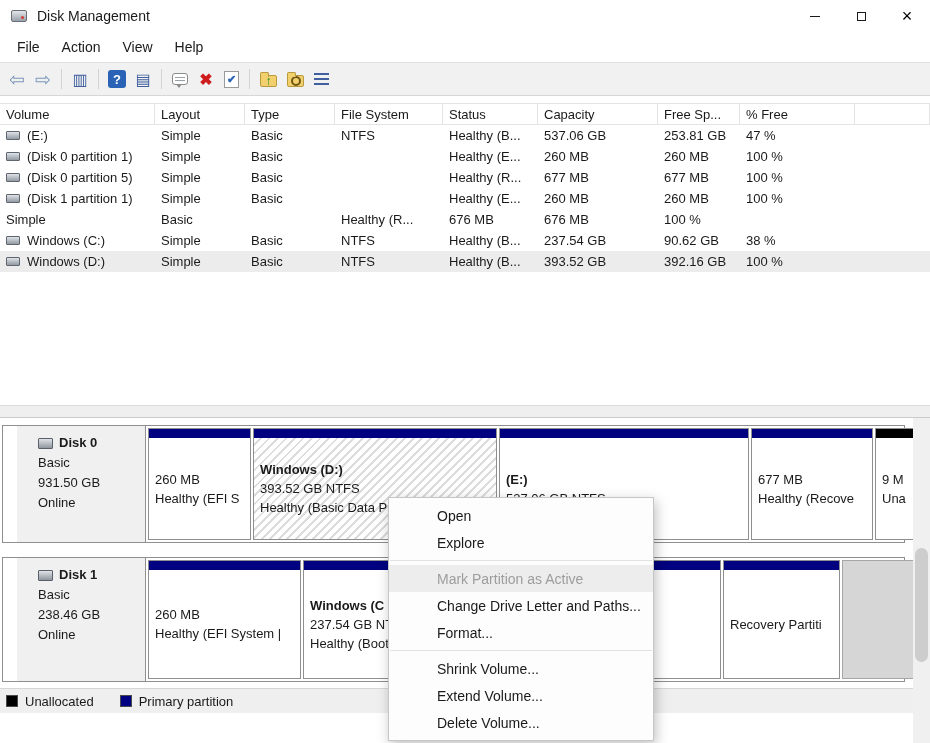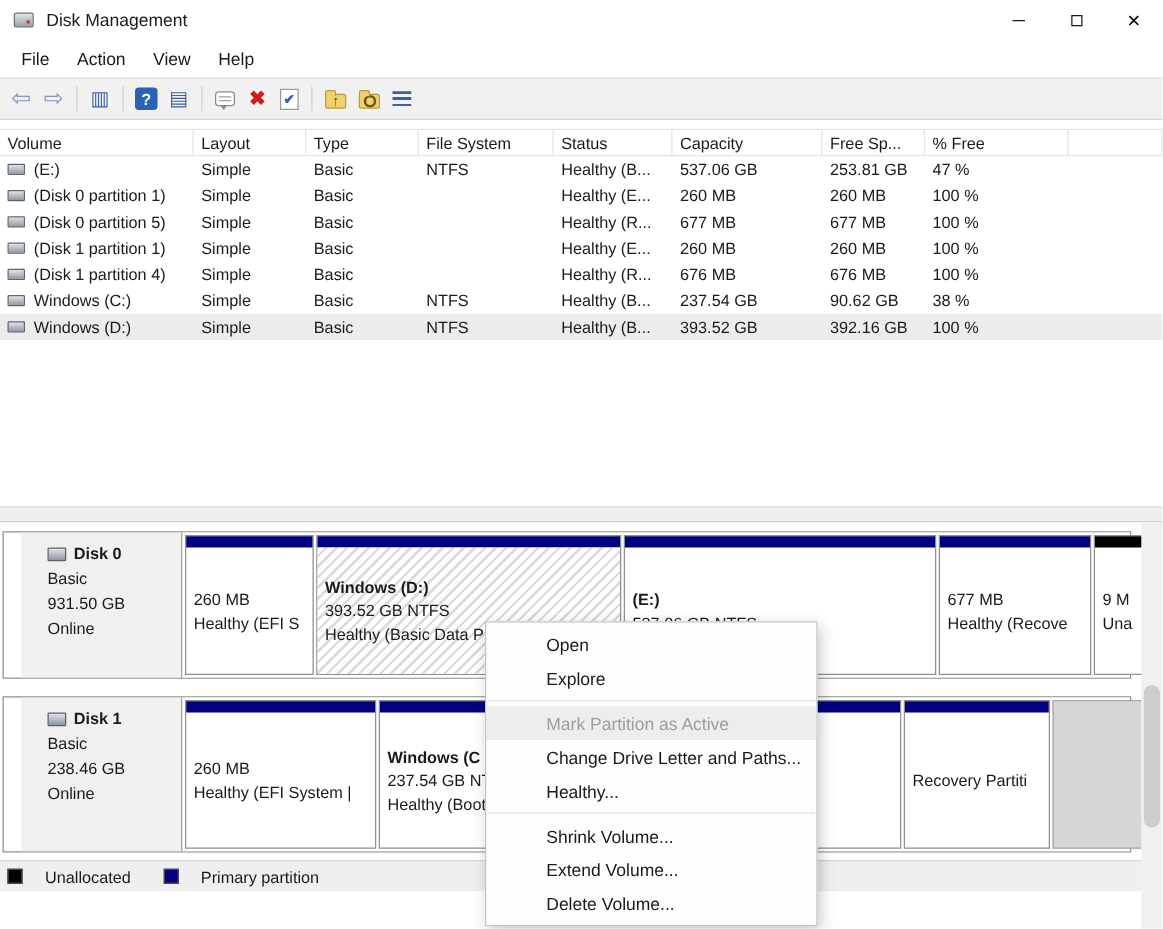--- a/index.html
+++ b/index.html
@@ -61,21 +61,21 @@
   .part{position:absolute;top:2px;bottom:2px;border:1px solid #8f8f8f;background:#fff;display:flex;flex-direction:column;}
   .part .hdr{height:9px;background:var(--primary,#000080);flex:0 0 9px;}
   .part.unallocated .hdr{background:var(--unalloc,#000);}
   .part.empty{background:#d6d6d6;border-color:#a6a6a6;}
   .part .body{flex:1;display:flex;flex-direction:column;justify-content:center;padding:2px 6px;font-size:13px;line-height:19px;overflow:hidden;white-space:nowrap;}
   .part .l1{font-weight:bold;}
   .part.selected .body{background:repeating-linear-gradient(135deg,#fff 0 4px,#dcdcdc 4px 6px);}
 
   
   .legend{position:absolute;left:0;top:270px;width:913px;height:25px;background:#efefef;border-top:1px solid #d6d6d6;display:flex;align-items:center;gap:26px;padding-left:6px;font-size:13px;}
-  .legend-item{display:flex;align-items:center;gap:18px;}
+  .legend-item{display:flex;align-items:center;gap:7px;}
   .swatch{width:12px;height:12px;border:1px solid #4a4a4a;display:inline-block;}
   .vscroll{position:absolute;right:0;top:0;width:17px;height:325px;background:#f0f0f0;}
   .vscroll .thumb{position:absolute;left:2px;right:2px;top:130px;height:114px;background:#cdcdcd;border-radius:7px;}
 
   
   .context-menu{position:absolute;left:388px;top:497px;width:266px;background:#fdfdfd;border:1px solid #c6c6c6;box-shadow:2px 4px 12px rgba(0,0,0,.25);padding:4px 0;z-index:50;}
   .cm-item{height:27px;display:flex;align-items:center;padding-left:48px;font-size:14px;}
   .cm-item.disabled{color:#9d9d9d;}
   .cm-item.hl{background:#ededed;}
   .cm-sep{height:1px;background:#e2e2e2;margin:4px 1px;}
@@ -187,24 +187,20 @@
         <div class="cell">Simple</div>
         <div class="cell">Basic</div>
         <div class="cell"></div>
         <div class="cell">Healthy (E...</div>
         <div class="cell">260 MB</div>
         <div class="cell">260 MB</div>
         <div class="cell">100 %</div>
         <div class="cell"></div>
       </div>
       <div class="lv-row">
-        <div class="cell">
-          <span class="vol-icon"></span>
-          <span>(Disk 1 partition 4)</span>
-        </div>
         <div class="cell">Simple</div>
         <div class="cell">Basic</div>
         <div class="cell"></div>
         <div class="cell">Healthy (R...</div>
         <div class="cell">676 MB</div>
         <div class="cell">676 MB</div>
         <div class="cell">100 %</div>
         <div class="cell"></div>
       </div>
       <div class="lv-row">
@@ -345,18 +341,18 @@
     <div class="thumb"></div>
   </div>
 </div>
 
 <div class="context-menu">
     <div class="cm-item">Open</div>
     <div class="cm-item">Explore</div>
     <div class="cm-sep"></div>
     <div class="cm-item disabled hl">Mark Partition as Active</div>
     <div class="cm-item">Change Drive Letter and Paths...</div>
-    <div class="cm-item">Healthy...</div>
+    <div class="cm-item">Format...</div>
     <div class="cm-sep"></div>
     <div class="cm-item">Shrink Volume...</div>
     <div class="cm-item">Extend Volume...</div>
     <div class="cm-item">Delete Volume...</div>
   </div>
 
 </body></html>

